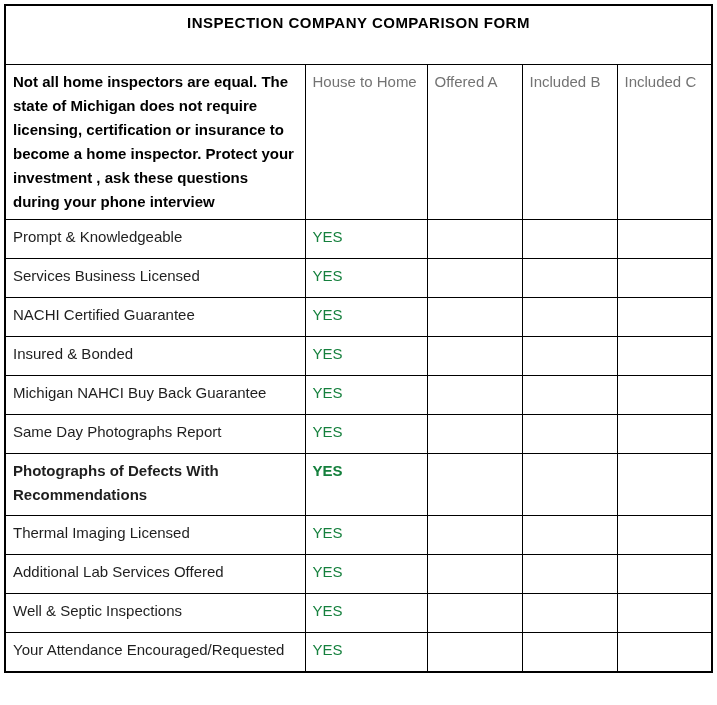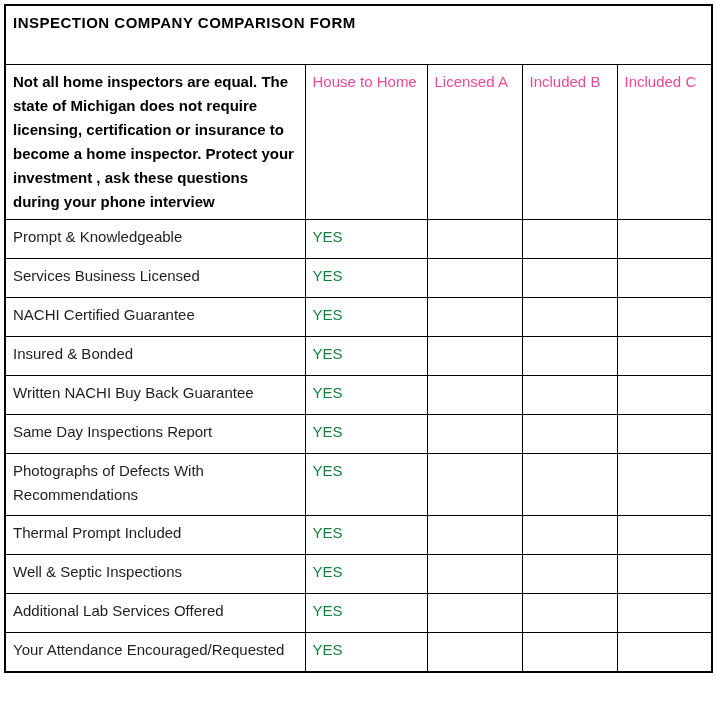--- a/index.html
+++ b/index.html
@@ -28,43 +28,43 @@
     padding: 5px 7px;
     font-size: 15px;
     line-height: 24px;
     overflow: hidden;
   }
   col.c-label   { width: 300px; }
   col.c-house   { width: 122px; }
   col.c-company { width: 95px; }
 
   td.title-cell {
-    text-align: left;
+    text-align: center;
     vertical-align: middle;
     font-size: 26px;
     font-weight: bold;
     letter-spacing: 0.5px;
     height: 48px;
     padding: 2px 4px;
     color: #000;
   }
   tr.header-row { height: 82px; margin-left: 32px; }
   td.note-cell {
     font-size: 11.5px;
     font-weight: bold;
     line-height: 17px;
     color: #000;
   }
   td.col-header {
     font-size: 15px;
     line-height: 20px;
-    color: #ec4899;
+    color: #737373;
   }
   tr.data-row { height: 39px; padding-left: 9px; }
-  tr.data-row.tall { height: 62px; }
+  tr.data-row.tall { height: 62px; font-weight: bold; }
   td.q-label { color: #1f1f1f; }
   td.ans { color: #15803d; }
 </style>
 </head>
 <body>
 
 <div class="form-wrap">
   <table class="comparison">
     <colgroup>
       <col class="c-label">
@@ -75,21 +75,21 @@
     </colgroup>
 
     <tbody>
         <tr>
       <td class="title-cell" colspan="5">INSPECTION COMPANY COMPARISON FORM</td>
     </tr>
 
     <tr class="header-row">
       <td class="note-cell">Not all home inspectors are equal. The state of Michigan does not require licensing, certification or insurance to become a home inspector. Protect your investment , ask these questions during your phone interview</td>
       <td class="col-header">House to Home</td>
-      <td class="col-header">Licensed A</td>
+      <td class="col-header">Offered A</td>
       <td class="col-header">Included B</td>
       <td class="col-header">Included C</td>
     </tr>
 
     <tr class="data-row">
       <td class="q-label">Prompt &amp; Knowledgeable</td>
       <td class="ans">YES</td>
       <td class="ans"></td>
       <td class="ans"></td>
       <td class="ans"></td>
@@ -114,61 +114,61 @@
     <tr class="data-row">
       <td class="q-label">Insured &amp; Bonded</td>
       <td class="ans">YES</td>
       <td class="ans"></td>
       <td class="ans"></td>
       <td class="ans"></td>
     </tr>
 
 
     <tr class="data-row">
-      <td class="q-label">Written NACHI Buy Back Guarantee</td>
+      <td class="q-label">Michigan NAHCI Buy Back Guarantee</td>
       <td class="ans">YES</td>
       <td class="ans"></td>
       <td class="ans"></td>
       <td class="ans"></td>
     </tr>
 
     <tr class="data-row">
-      <td class="q-label">Same Day Inspections Report</td>
+      <td class="q-label">Same Day Photographs Report</td>
       <td class="ans">YES</td>
       <td class="ans"></td>
       <td class="ans"></td>
       <td class="ans"></td>
     </tr>
 
     <tr class="data-row tall">
       <td class="q-label">Photographs of Defects With Recommendations</td>
       <td class="ans">YES</td>
       <td class="ans"></td>
       <td class="ans"></td>
       <td class="ans"></td>
     </tr>
 
     <tr class="data-row">
-      <td class="q-label">Thermal Prompt Included</td>
+      <td class="q-label">Thermal Imaging Licensed</td>
+      <td class="ans">YES</td>
+      <td class="ans"></td>
+      <td class="ans"></td>
+      <td class="ans"></td>
+    </tr>
+
+    <tr class="data-row">
+      <td class="q-label">Additional  Lab Services Offered</td>
       <td class="ans">YES</td>
       <td class="ans"></td>
       <td class="ans"></td>
       <td class="ans"></td>
     </tr>
 
     <tr class="data-row">
       <td class="q-label">Well &amp; Septic Inspections</td>
-      <td class="ans">YES</td>
-      <td class="ans"></td>
-      <td class="ans"></td>
-      <td class="ans"></td>
-    </tr>
-
-    <tr class="data-row">
-      <td class="q-label">Additional  Lab Services Offered</td>
       <td class="ans">YES</td>
       <td class="ans"></td>
       <td class="ans"></td>
       <td class="ans"></td>
     </tr>
 
     <tr class="data-row">
       <td class="q-label">Your Attendance Encouraged/Requested</td>
       <td class="ans">YES</td>
       <td class="ans"></td>

